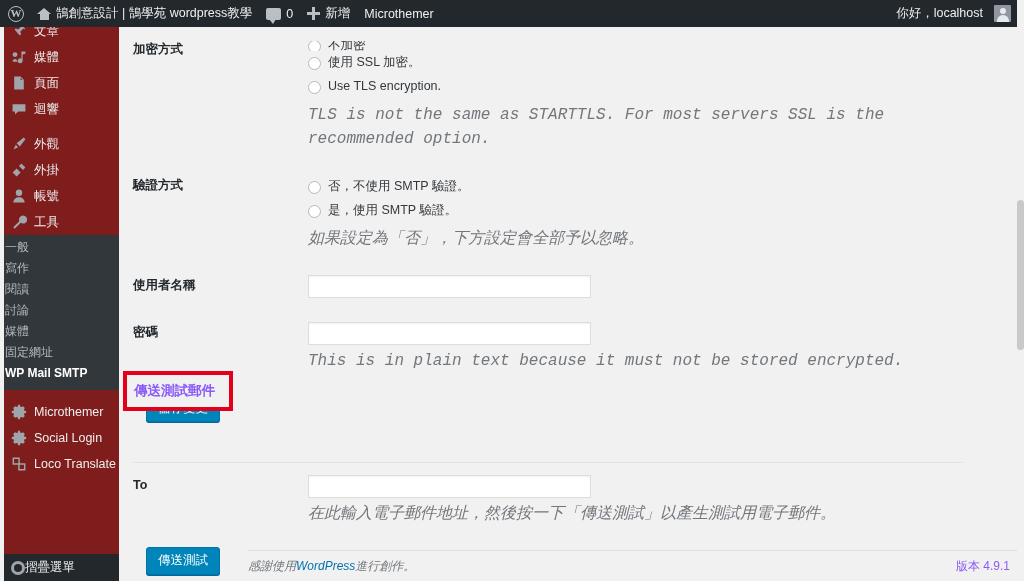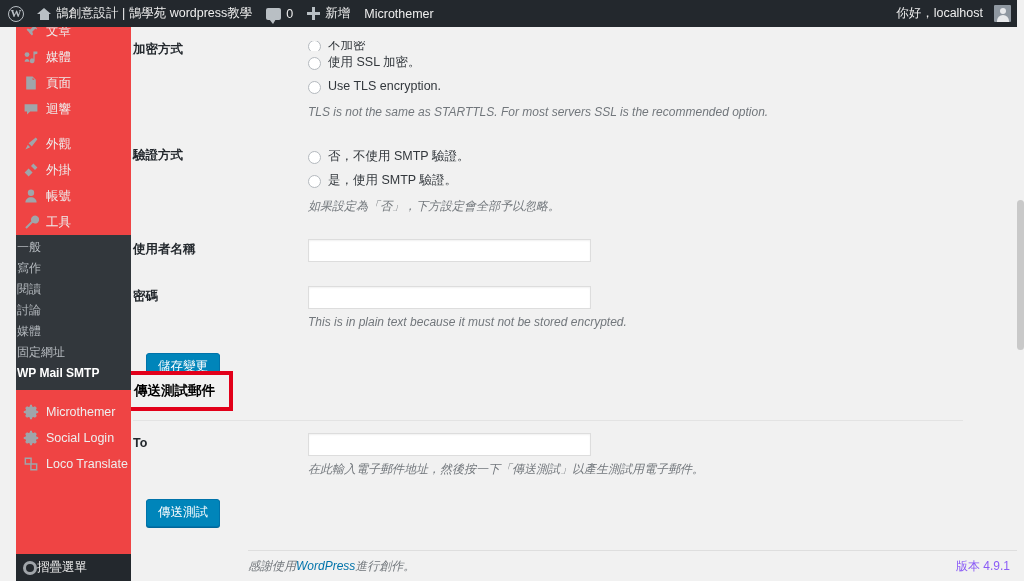--- a/index.html
+++ b/index.html
@@ -123,24 +123,24 @@
     position: absolute;
     left: 2.5px; top: 9.5px;
     width: 12px; height: 9px;
     border-radius: 6px 6px 0 0;
     background: #e8eaec;
   }
 
   
   #sidebar {
     position: absolute;
-    top: 27px; left: 16px;
+    top: 27px; left: 4px;
     width: 115px;
     height: 554px;
-    background: #ef4444;
+    background: #7f1d1d;
     z-index: 40;
     overflow: hidden;
   }
   .menu-top {
     margin-top: -9px;
   }
   .menu-item {
     display: flex;
     align-items: center;
     height: 26px;
@@ -276,23 +276,24 @@
     flex: 0 0 13px;
     border: 1px solid #b4b9be;
     background: #fff;
     border-radius: 50%;
     display: inline-block;
   }
   .radio-label { font-size: 12.5px; color: #32373c; }
   p.desc {
     font-style: italic;
     color: #72777c;
-    font-size: 12px;
+    font-size: 16px;
     margin: 4px 0 0 0;
     line-height: 1.5;
+    font-family: Liberation Mono, monospace;
   }
   input.text-input {
     width: 283px;
     height: 23px;
     border: 1px solid #ddd;
     background: #fff;
     box-shadow: inset 0 1px 2px rgba(0,0,0,.06);
     border-radius: 0;
     padding: 0 6px;
     font-size: 12.5px;
@@ -310,21 +311,21 @@
     font-size: 12.5px;
     padding: 4px 11px 5px 11px;
     line-height: 1.3;
     cursor: pointer;
     box-shadow: 0 1px 0 #006799;
     font-family: "Liberation Sans", sans-serif;
   }
   h3.section-title {
     font-size: 13.5px;
     font-weight: bold;
-    color: #000000;
+    color: #8b5cf6;
     margin: 0;
     padding: 0;
     line-height: 1.3;
   }
   #test-email-heading-wrap {
     position: absolute;
     left: 8px;
     top: 344px;
     width: 110px;
     height: 40px;

